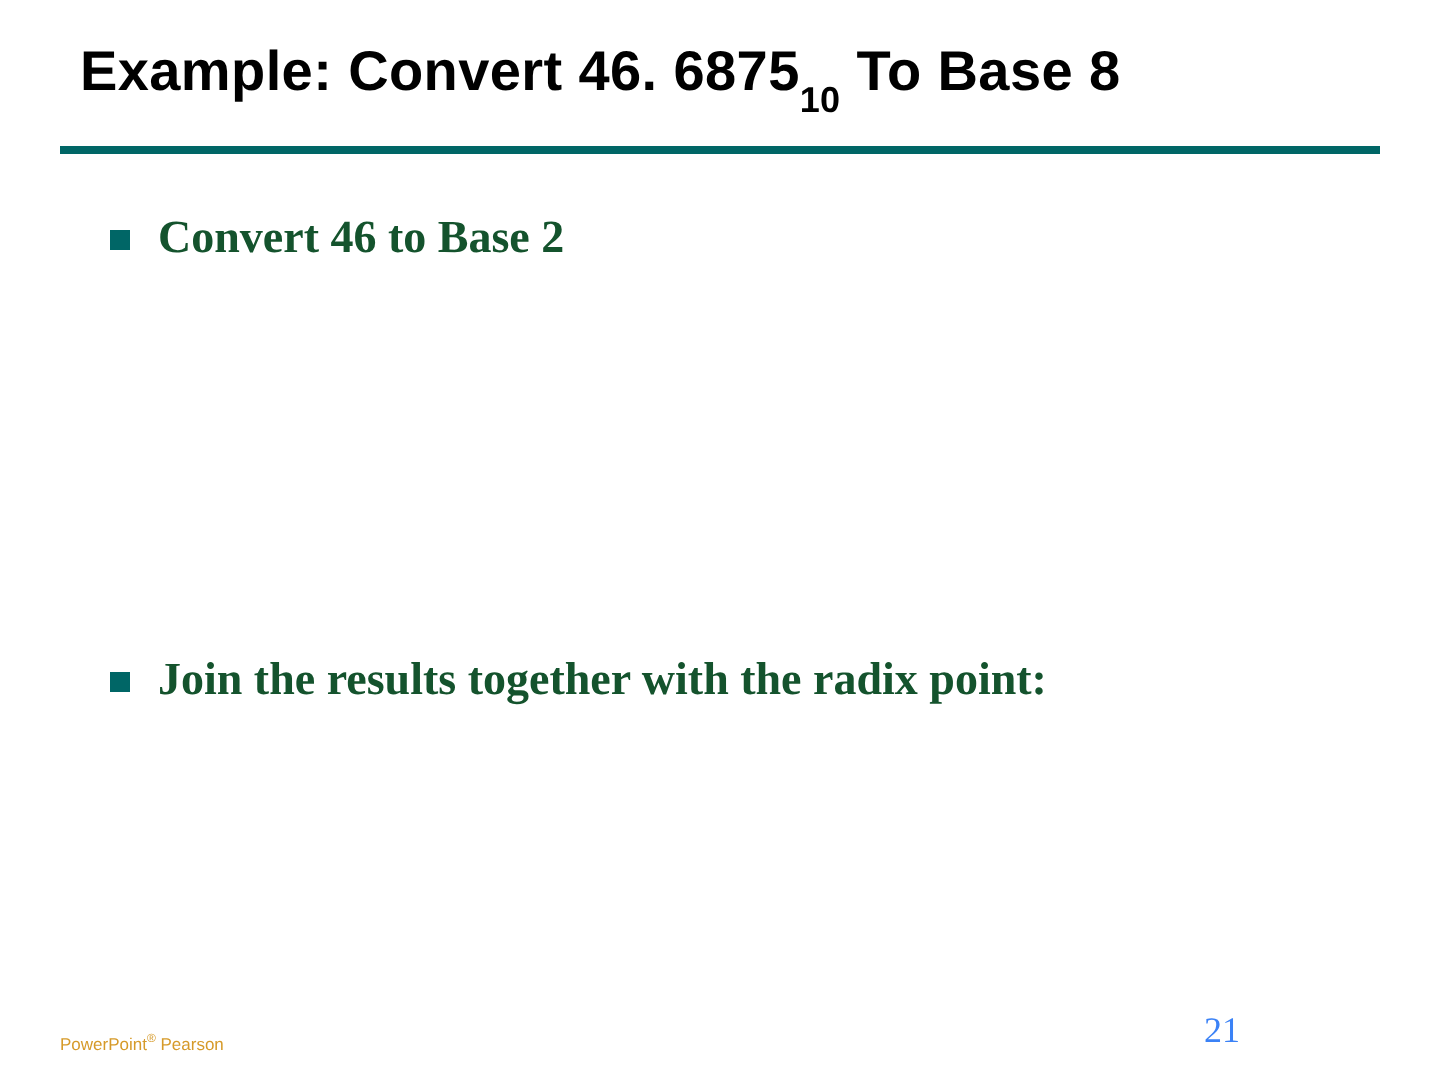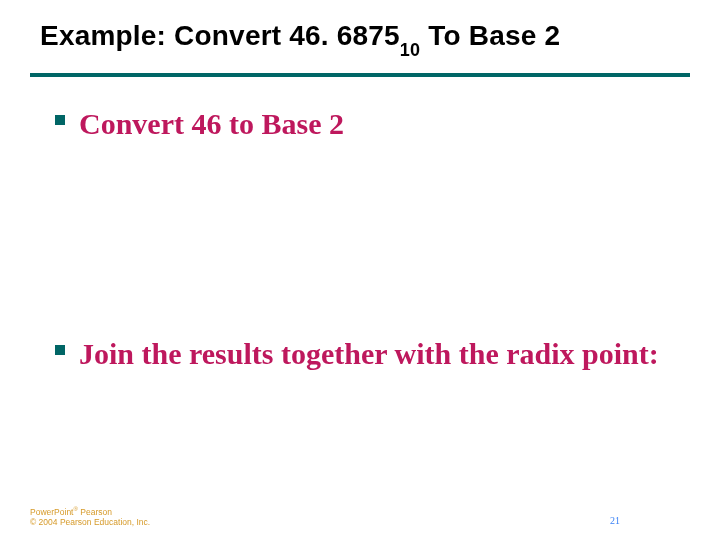--- a/index.html
+++ b/index.html
@@ -53,53 +53,53 @@
   .bullet {
     width: 10px;
     height: 10px;
     background: #006666;
     margin-right: 14px;
     margin-top: 10px;
     flex: 0 0 10px;
   }
   .item-text {
     font-family: "Times New Roman", Times, serif;
-    font-size: 30px;
+    font-size: 23px;
     font-weight: bold;
-    color: #be185d;
+    color: #14532d;
   }
   .gap1 { height: 92px; }
   .gap2 { height: 100px; }
   .footer-credit {
     position: absolute;
     left: 30px;
     bottom: 12px;
     font-size: 8.5px;
     line-height: 1.25;
     color: #d69a29;
     font-family: Arial, Helvetica, sans-serif;
   }
   .footer-credit .sup { font-size: 6px; vertical-align: super; }
   .page-num {
     position: absolute;
     right: 100px;
     bottom: 14px;
-    font-size: 10px;
+    font-size: 18px;
     color: #3b82f6;
     font-family: "Times New Roman", Times, serif;
   }
 </style>
 </head>
 <body>
 
 <div class="slide">
 
   <div class="title-area">
     <div class="title">
-      <span>Example: Convert 46. 6875</span><span class="sub">10</span><span>  To Base 2</span>
+      <span>Example: Convert 46. 6875</span><span class="sub">10</span><span>  To Base 8</span>
     </div>
   </div>
 
   <div class="rule"></div>
 
   <div class="body">
 
     <div class="item">
       <div class="bullet"></div>
       <div class="item-text">Convert 46 to Base 2</div>
@@ -114,18 +114,17 @@
       <div class="bullet"></div>
       <div class="item-text">Join the results together with the radix point:</div>
     </div>
 
   </div>
 
   <div class="footer-credit">
     <div>
       <span>PowerPoint</span><span class="sup">®</span><span> Pearson</span>
     </div>
-    <div>© 2004 Pearson Education, Inc.</div>
   </div>
 
   <div class="page-num">21</div>
 
 </div>
 
 </body></html>

